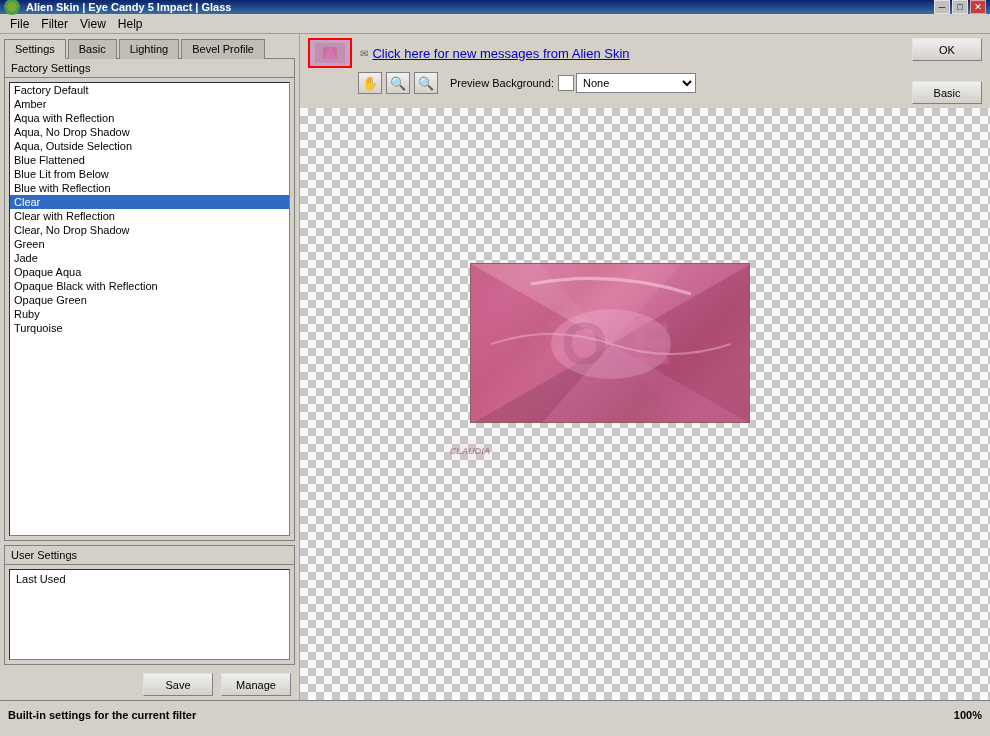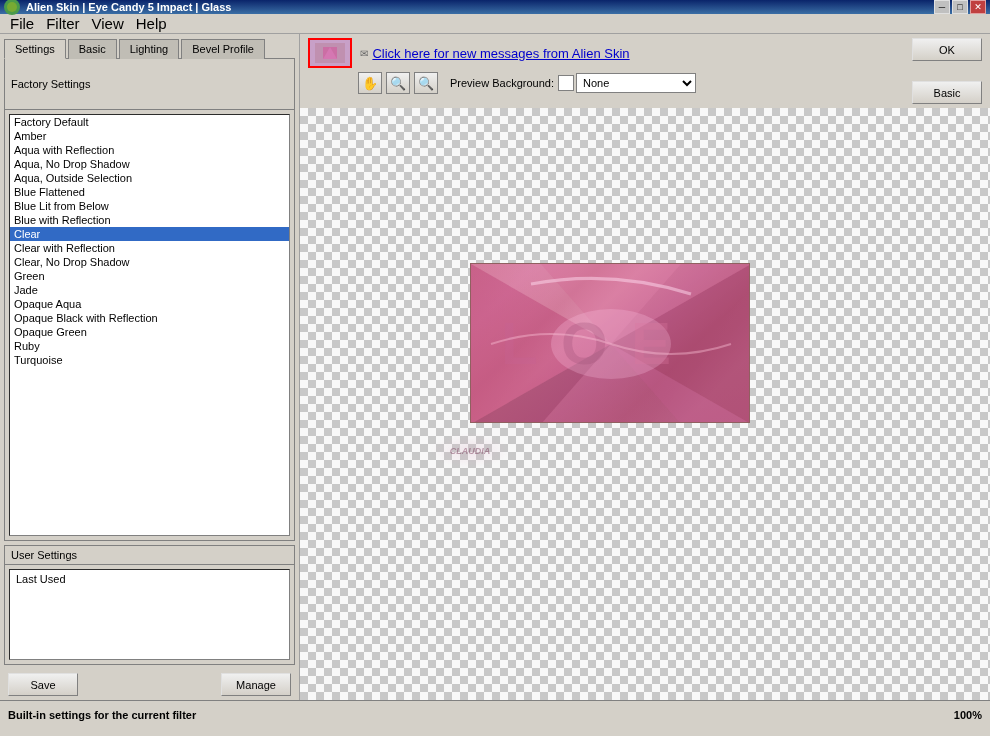--- a/index.html
+++ b/index.html
@@ -47,21 +47,21 @@
       background: #d4d0c8;
       height: 20px;
       display: flex;
       align-items: center;
       padding: 0 4px;
       border-bottom: 1px solid #a0a0a0;
     }
     .menu-item {
       padding: 2px 6px;
       cursor: pointer;
-      font-size: 15px;
+      font-size: 12px;
     }
 
     
     .main-window {
       display: flex;
       flex-direction: column;
       height: calc(736px - 22px - 20px);
       background: #d4d0c8;
     }
 
@@ -108,21 +108,21 @@
       border: 1px solid #808080;
       background: #d4d0c8;
       margin: 0 4px 4px 4px;
       flex: 1;
       display: flex;
       flex-direction: column;
     }
 
     .list-header {
       background: #d4d0c8;
-      padding: 19px 6px;
+      padding: 3px 6px;
       font-size: 11px;
       border-bottom: 1px solid #808080;
     }
 
     .list-container {
       flex: 1;
       overflow-y: auto;
       background: white;
       border: 1px inset #808080;
       margin: 4px;
@@ -163,21 +163,21 @@
       border: 1px inset #808080;
       margin: 4px;
       padding: 2px;
     }
 
     
     .panel-buttons {
       display: flex;
       gap: 8px;
       padding: 4px 8px;
-      justify-content: space-between;
+      justify-content: flex-end;
     }
     .win-btn {
       min-width: 70px;
       height: 23px;
       background: linear-gradient(to bottom, #f0f0f0, #d4d0c8);
       border: 1px solid #808080;
       border-top-color: #e0e0e0;
       border-left-color: #e0e0e0;
       cursor: pointer;
       font-size: 11px;

